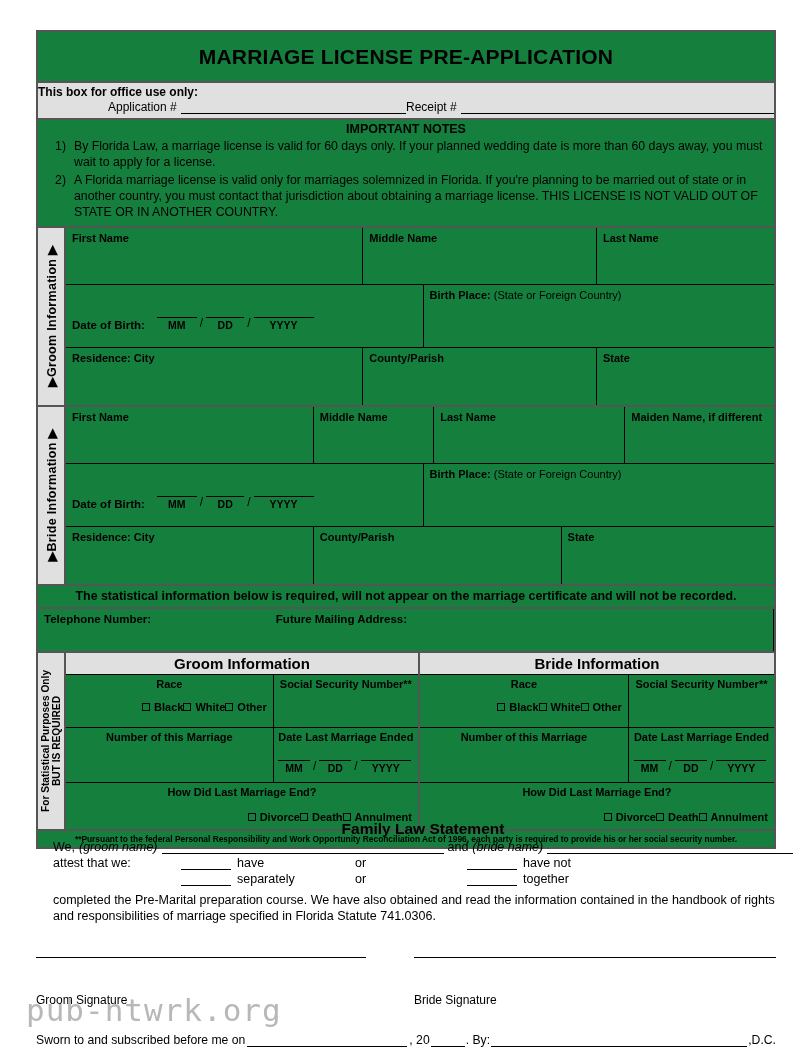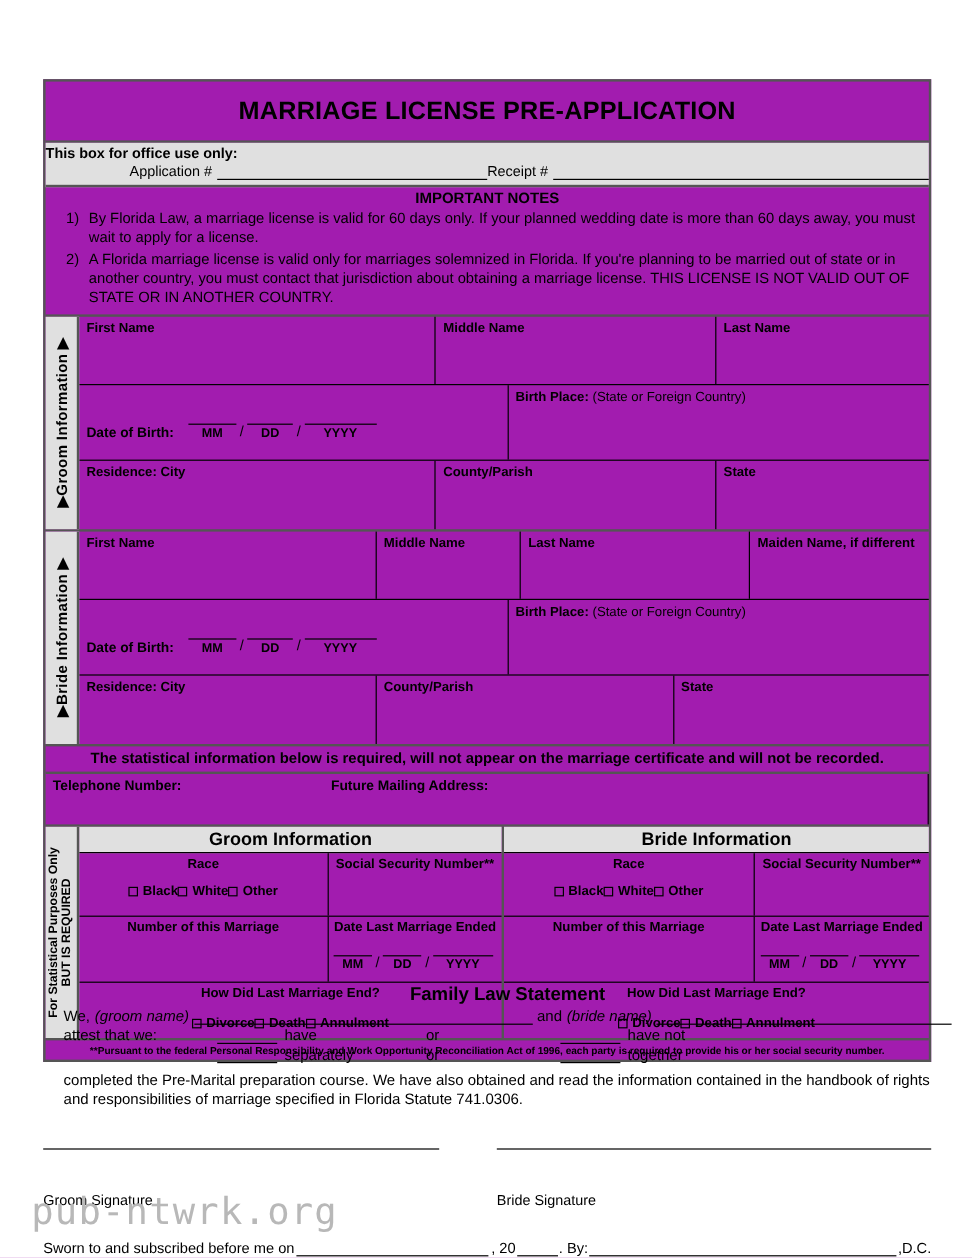--- a/index.html
+++ b/index.html
@@ -16,22 +16,21 @@
   }
 
   .page { position: absolute; left: 0; top: 0; width: 810px; height: 1048px; }
 
   
   .form-frame {
     position: absolute;
     left: 36px; top: 30px;
     width: 740px;
     border: 2px solid #555;
-    background: #a21caf;
-    margin-top: 36px;
+    background: #15803d;
   }
 
   .title-bar {
     text-align: center;
     font-size: 21px;
     font-weight: bold;
     letter-spacing: .2px;
     padding: 13px 0 12px;
     border-bottom: 2px solid #555;
   }
@@ -167,21 +166,21 @@
   .stat-r:last-child { border-bottom: none; }
   .stat-c { border-right: 1px solid #000; }
   .stat-c:last-child { border-right: none; }
   .stat-lab { text-align: center; font-size: 11px; font-weight: bold; padding: 3px 2px 0; }
   .race-c { width: 59%; height: 52px; }
   .ssn-c  { width: 41%; height: 52px; }
   .num-c  { width: 59%; height: 54px; }
   .dle-c  { width: 41%; height: 54px; }
   .how-c  { width: 100%; height: 46px; }
   .cb-row {
-    display: flex; justify-content: center;
+    display: flex; justify-content: flex-end;
     font-size: 11px; font-weight: bold;
     padding: 11px 6px 0 6px;
   }
   .cb-row.how { padding-top: 13px; }
   .cb { display: flex; align-items: center; white-space: nowrap; }
   .cbox {
     width: 8px; height: 8px;
     border: 1.2px solid #000;
     display: inline-block;
     margin-right: 4px;

